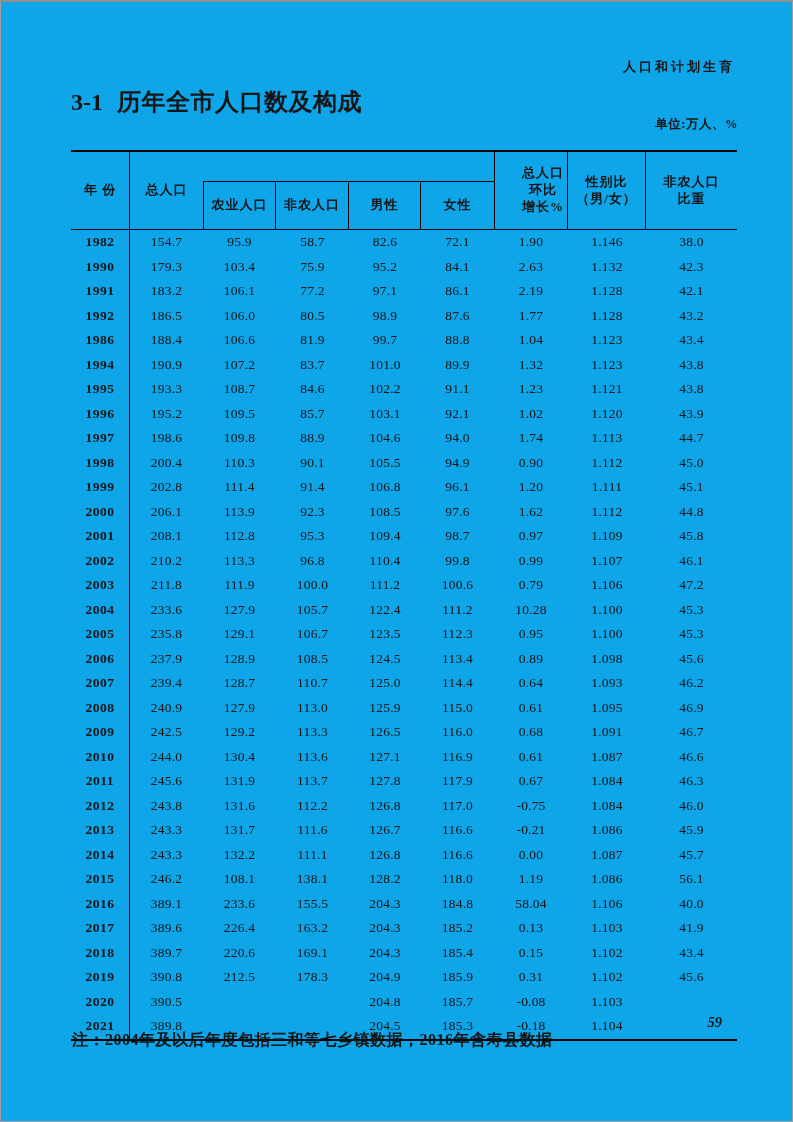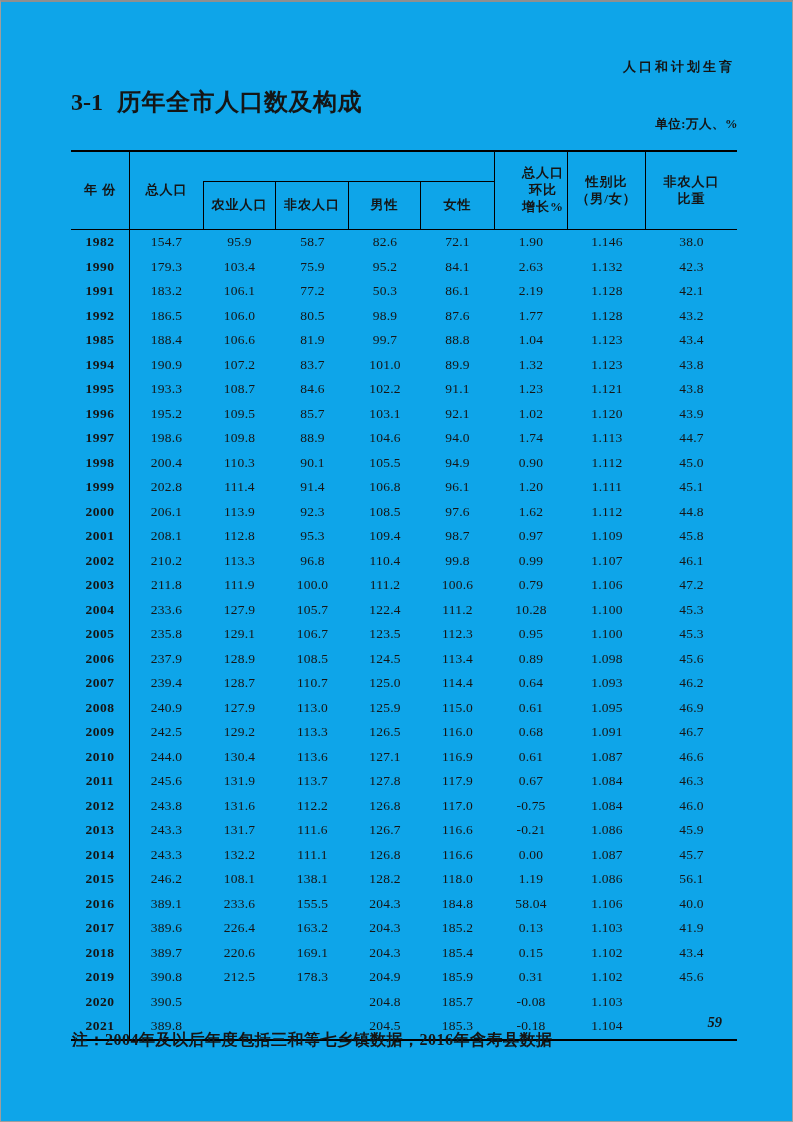--- a/index.html
+++ b/index.html
@@ -129,39 +129,39 @@
           <div class="tcell c5">84.1</div>
           <div class="tcell c6">2.63</div>
           <div class="tcell c7">1.132</div>
           <div class="tcell c8">42.3</div>
         </div>
         <div class="trow">
           <div class="tcell c0">1991</div>
           <div class="tcell c1">183.2</div>
           <div class="tcell c2">106.1</div>
           <div class="tcell c3">77.2</div>
-          <div class="tcell c4">50.3</div>
+          <div class="tcell c4">97.1</div>
           <div class="tcell c5">86.1</div>
           <div class="tcell c6">2.19</div>
           <div class="tcell c7">1.128</div>
           <div class="tcell c8">42.1</div>
         </div>
         <div class="trow">
           <div class="tcell c0">1992</div>
           <div class="tcell c1">186.5</div>
           <div class="tcell c2">106.0</div>
           <div class="tcell c3">80.5</div>
           <div class="tcell c4">98.9</div>
           <div class="tcell c5">87.6</div>
           <div class="tcell c6">1.77</div>
           <div class="tcell c7">1.128</div>
           <div class="tcell c8">43.2</div>
         </div>
         <div class="trow">
-          <div class="tcell c0">1985</div>
+          <div class="tcell c0">1986</div>
           <div class="tcell c1">188.4</div>
           <div class="tcell c2">106.6</div>
           <div class="tcell c3">81.9</div>
           <div class="tcell c4">99.7</div>
           <div class="tcell c5">88.8</div>
           <div class="tcell c6">1.04</div>
           <div class="tcell c7">1.123</div>
           <div class="tcell c8">43.4</div>
         </div>
         <div class="trow">

